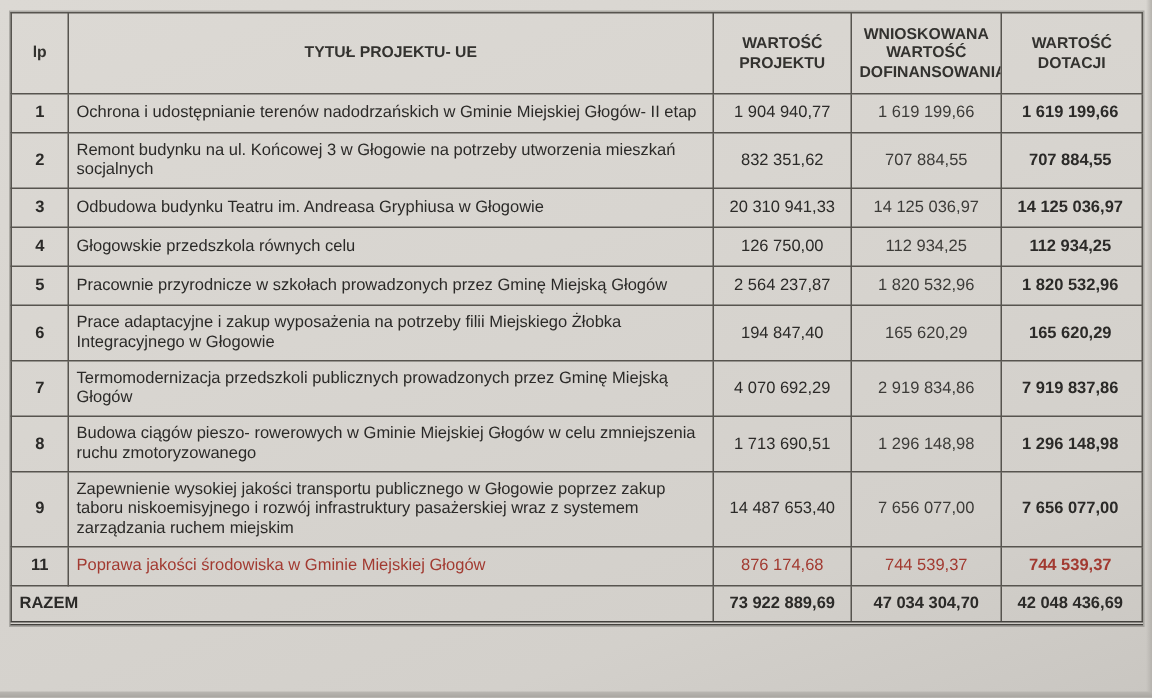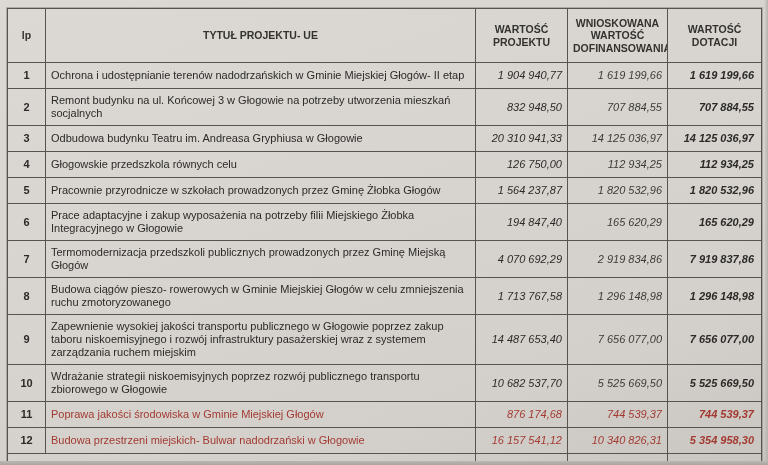--- a/index.html
+++ b/index.html
@@ -84,24 +84,23 @@
     text-align: center;
     font-weight: bold;
     min-height: 26px;
   }
   td.title {
     text-align: left;
     padding-left: 8px;
     padding-right: 10px;
   }
   td.num {
-    text-align: right;
+    text-align: center;
     padding-right: 10px;
     white-space: nowrap;
-    font-style: italic;
   }
   td.num.v2 { color: #3c3b38; }
   td.num.v3 { font-weight: bold; padding-right: 7px; }
   tr.data-row { min-height: 26px; }
   tr.data-row td { height: 26px; }
   tr.red-row td.title, tr.red-row td.num { color: #a23a31; }
   tr.total-row td {
     font-weight: bold;
     border-bottom: 3px double #44423e;
     height: 24px;
@@ -142,21 +141,21 @@
     <td class="lp">1</td>
     <td class="title">Ochrona i udostępnianie terenów nadodrzańskich w Gminie Miejskiej Głogów- II etap</td>
     <td class="num v1">1 904 940,77</td>
     <td class="num v2">1 619 199,66</td>
     <td class="num v3">1 619 199,66</td>
   </tr>
 
   <tr class="data-row">
     <td class="lp">2</td>
     <td class="title">Remont budynku na ul. Końcowej 3 w Głogowie na potrzeby utworzenia mieszkań socjalnych</td>
-    <td class="num v1">832 948,50</td>
+    <td class="num v1">832 351,62</td>
     <td class="num v2">707 884,55</td>
     <td class="num v3">707 884,55</td>
   </tr>
 
   <tr class="data-row">
     <td class="lp">3</td>
     <td class="title">Odbudowa budynku Teatru im. Andreasa Gryphiusa w Głogowie</td>
     <td class="num v1">20 310 941,33</td>
     <td class="num v2">14 125 036,97</td>
     <td class="num v3">14 125 036,97</td>
@@ -165,22 +164,22 @@
   <tr class="data-row">
     <td class="lp">4</td>
     <td class="title">Głogowskie przedszkola równych celu</td>
     <td class="num v1">126 750,00</td>
     <td class="num v2">112 934,25</td>
     <td class="num v3">112 934,25</td>
   </tr>
 
   <tr class="data-row">
     <td class="lp">5</td>
-    <td class="title">Pracownie przyrodnicze w szkołach prowadzonych przez Gminę Żłobka Głogów</td>
-    <td class="num v1">1 564 237,87</td>
+    <td class="title">Pracownie przyrodnicze w szkołach prowadzonych przez Gminę Miejską Głogów</td>
+    <td class="num v1">2 564 237,87</td>
     <td class="num v2">1 820 532,96</td>
     <td class="num v3">1 820 532,96</td>
   </tr>
 
   <tr class="data-row">
     <td class="lp">6</td>
     <td class="title">Prace adaptacyjne i zakup wyposażenia na potrzeby filii Miejskiego Żłobka Integracyjnego w Głogowie</td>
     <td class="num v1">194 847,40</td>
     <td class="num v2">165 620,29</td>
     <td class="num v3">165 620,29</td>
@@ -190,56 +189,42 @@
     <td class="lp">7</td>
     <td class="title">Termomodernizacja przedszkoli publicznych prowadzonych przez Gminę Miejską Głogów</td>
     <td class="num v1">4 070 692,29</td>
     <td class="num v2">2 919 834,86</td>
     <td class="num v3">7 919 837,86</td>
   </tr>
 
   <tr class="data-row">
     <td class="lp">8</td>
     <td class="title">Budowa ciągów pieszo- rowerowych w Gminie Miejskiej Głogów w celu zmniejszenia ruchu zmotoryzowanego</td>
-    <td class="num v1">1 713 767,58</td>
+    <td class="num v1">1 713 690,51</td>
     <td class="num v2">1 296 148,98</td>
     <td class="num v3">1 296 148,98</td>
   </tr>
 
   <tr class="data-row">
     <td class="lp">9</td>
     <td class="title">Zapewnienie wysokiej jakości transportu publicznego w Głogowie poprzez zakup taboru niskoemisyjnego i rozwój infrastruktury pasażerskiej wraz z systemem zarządzania ruchem miejskim</td>
     <td class="num v1">14 487 653,40</td>
     <td class="num v2">7 656 077,00</td>
     <td class="num v3">7 656 077,00</td>
   </tr>
 
-  <tr class="data-row">
-    <td class="lp">10</td>
-    <td class="title">Wdrażanie strategii niskoemisyjnych poprzez rozwój publicznego transportu zbiorowego w Głogowie</td>
-    <td class="num v1">10 682 537,70</td>
-    <td class="num v2">5 525 669,50</td>
-    <td class="num v3">5 525 669,50</td>
-  </tr>
 
   <tr class="data-row red-row">
     <td class="lp">11</td>
     <td class="title">Poprawa jakości środowiska w Gminie Miejskiej Głogów</td>
     <td class="num v1">876 174,68</td>
     <td class="num v2">744 539,37</td>
     <td class="num v3">744 539,37</td>
   </tr>
 
-  <tr class="data-row red-row">
-    <td class="lp">12</td>
-    <td class="title">Budowa przestrzeni miejskich- Bulwar nadodrzański w Głogowie</td>
-    <td class="num v1">16 157 541,12</td>
-    <td class="num v2">10 340 826,31</td>
-    <td class="num v3">5 354 958,30</td>
-  </tr>
 </tbody>
     <tfoot>
       <tr class="total-row">
         <td class="total-label" colspan="2">RAZEM</td>
         <td class="num">73 922 889,69</td>
         <td class="num">47 034 304,70</td>
         <td class="num v3">42 048 436,69</td>
       </tr>
     </tfoot>
   </table>

